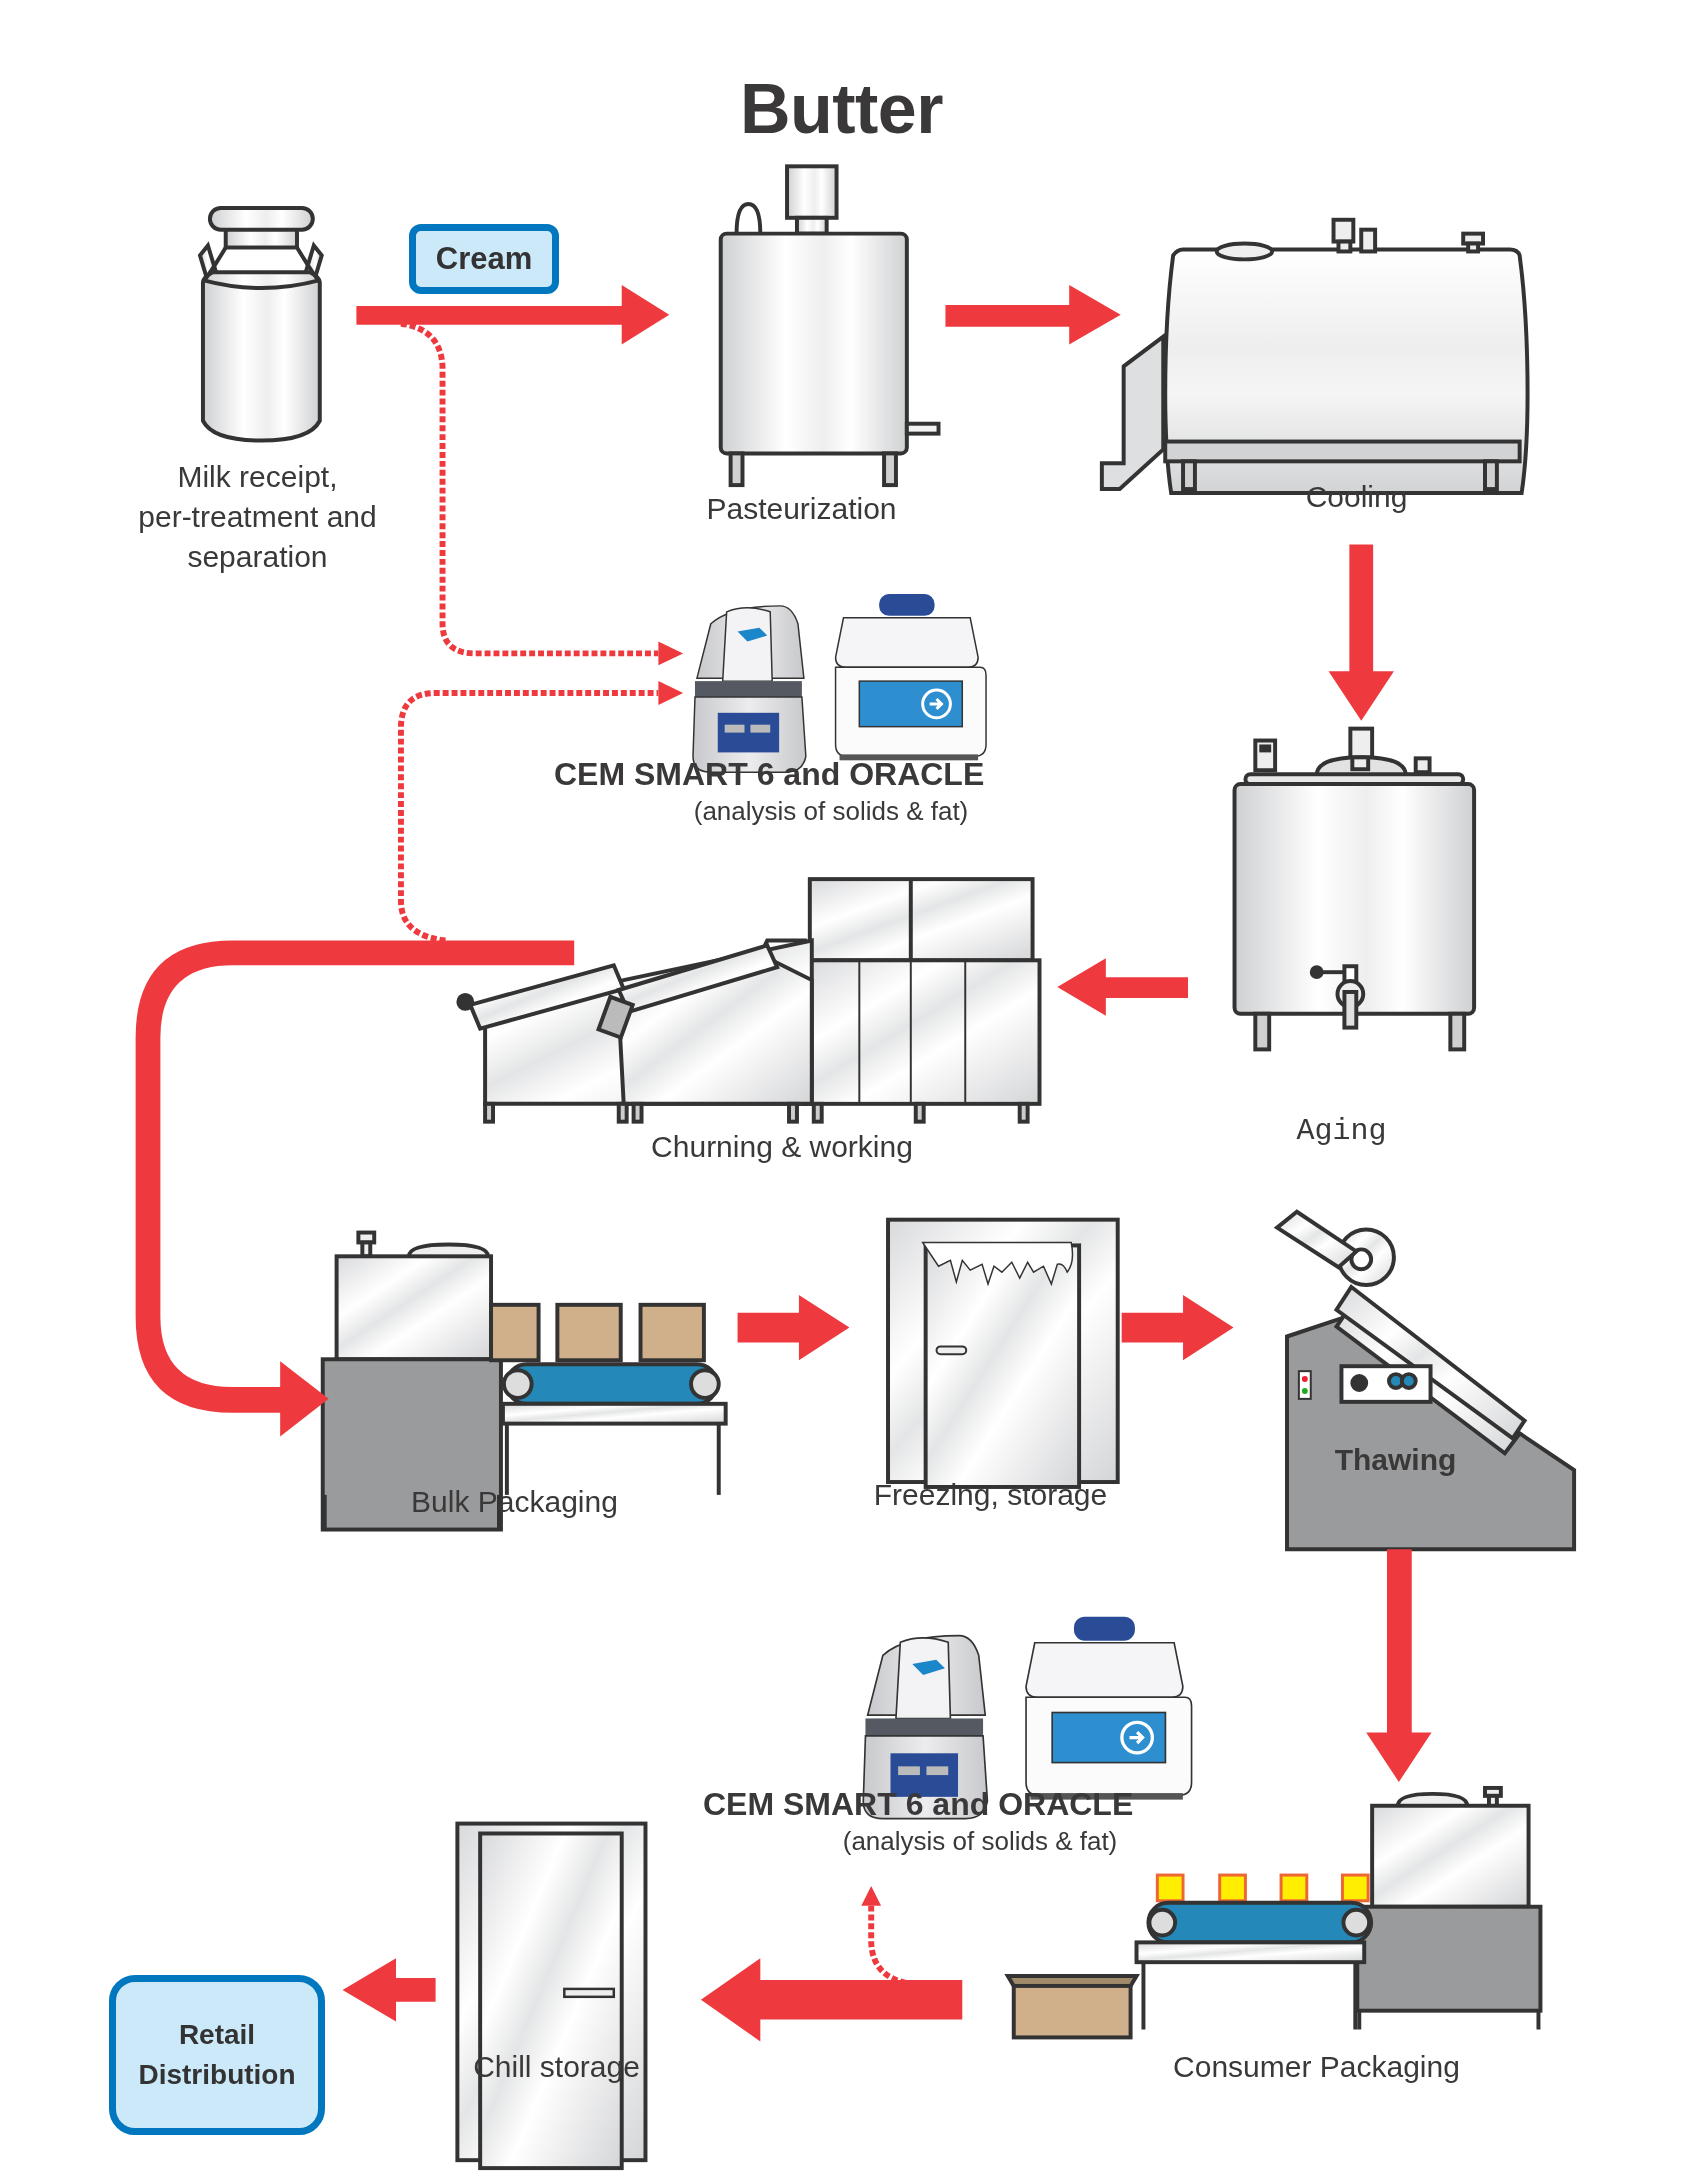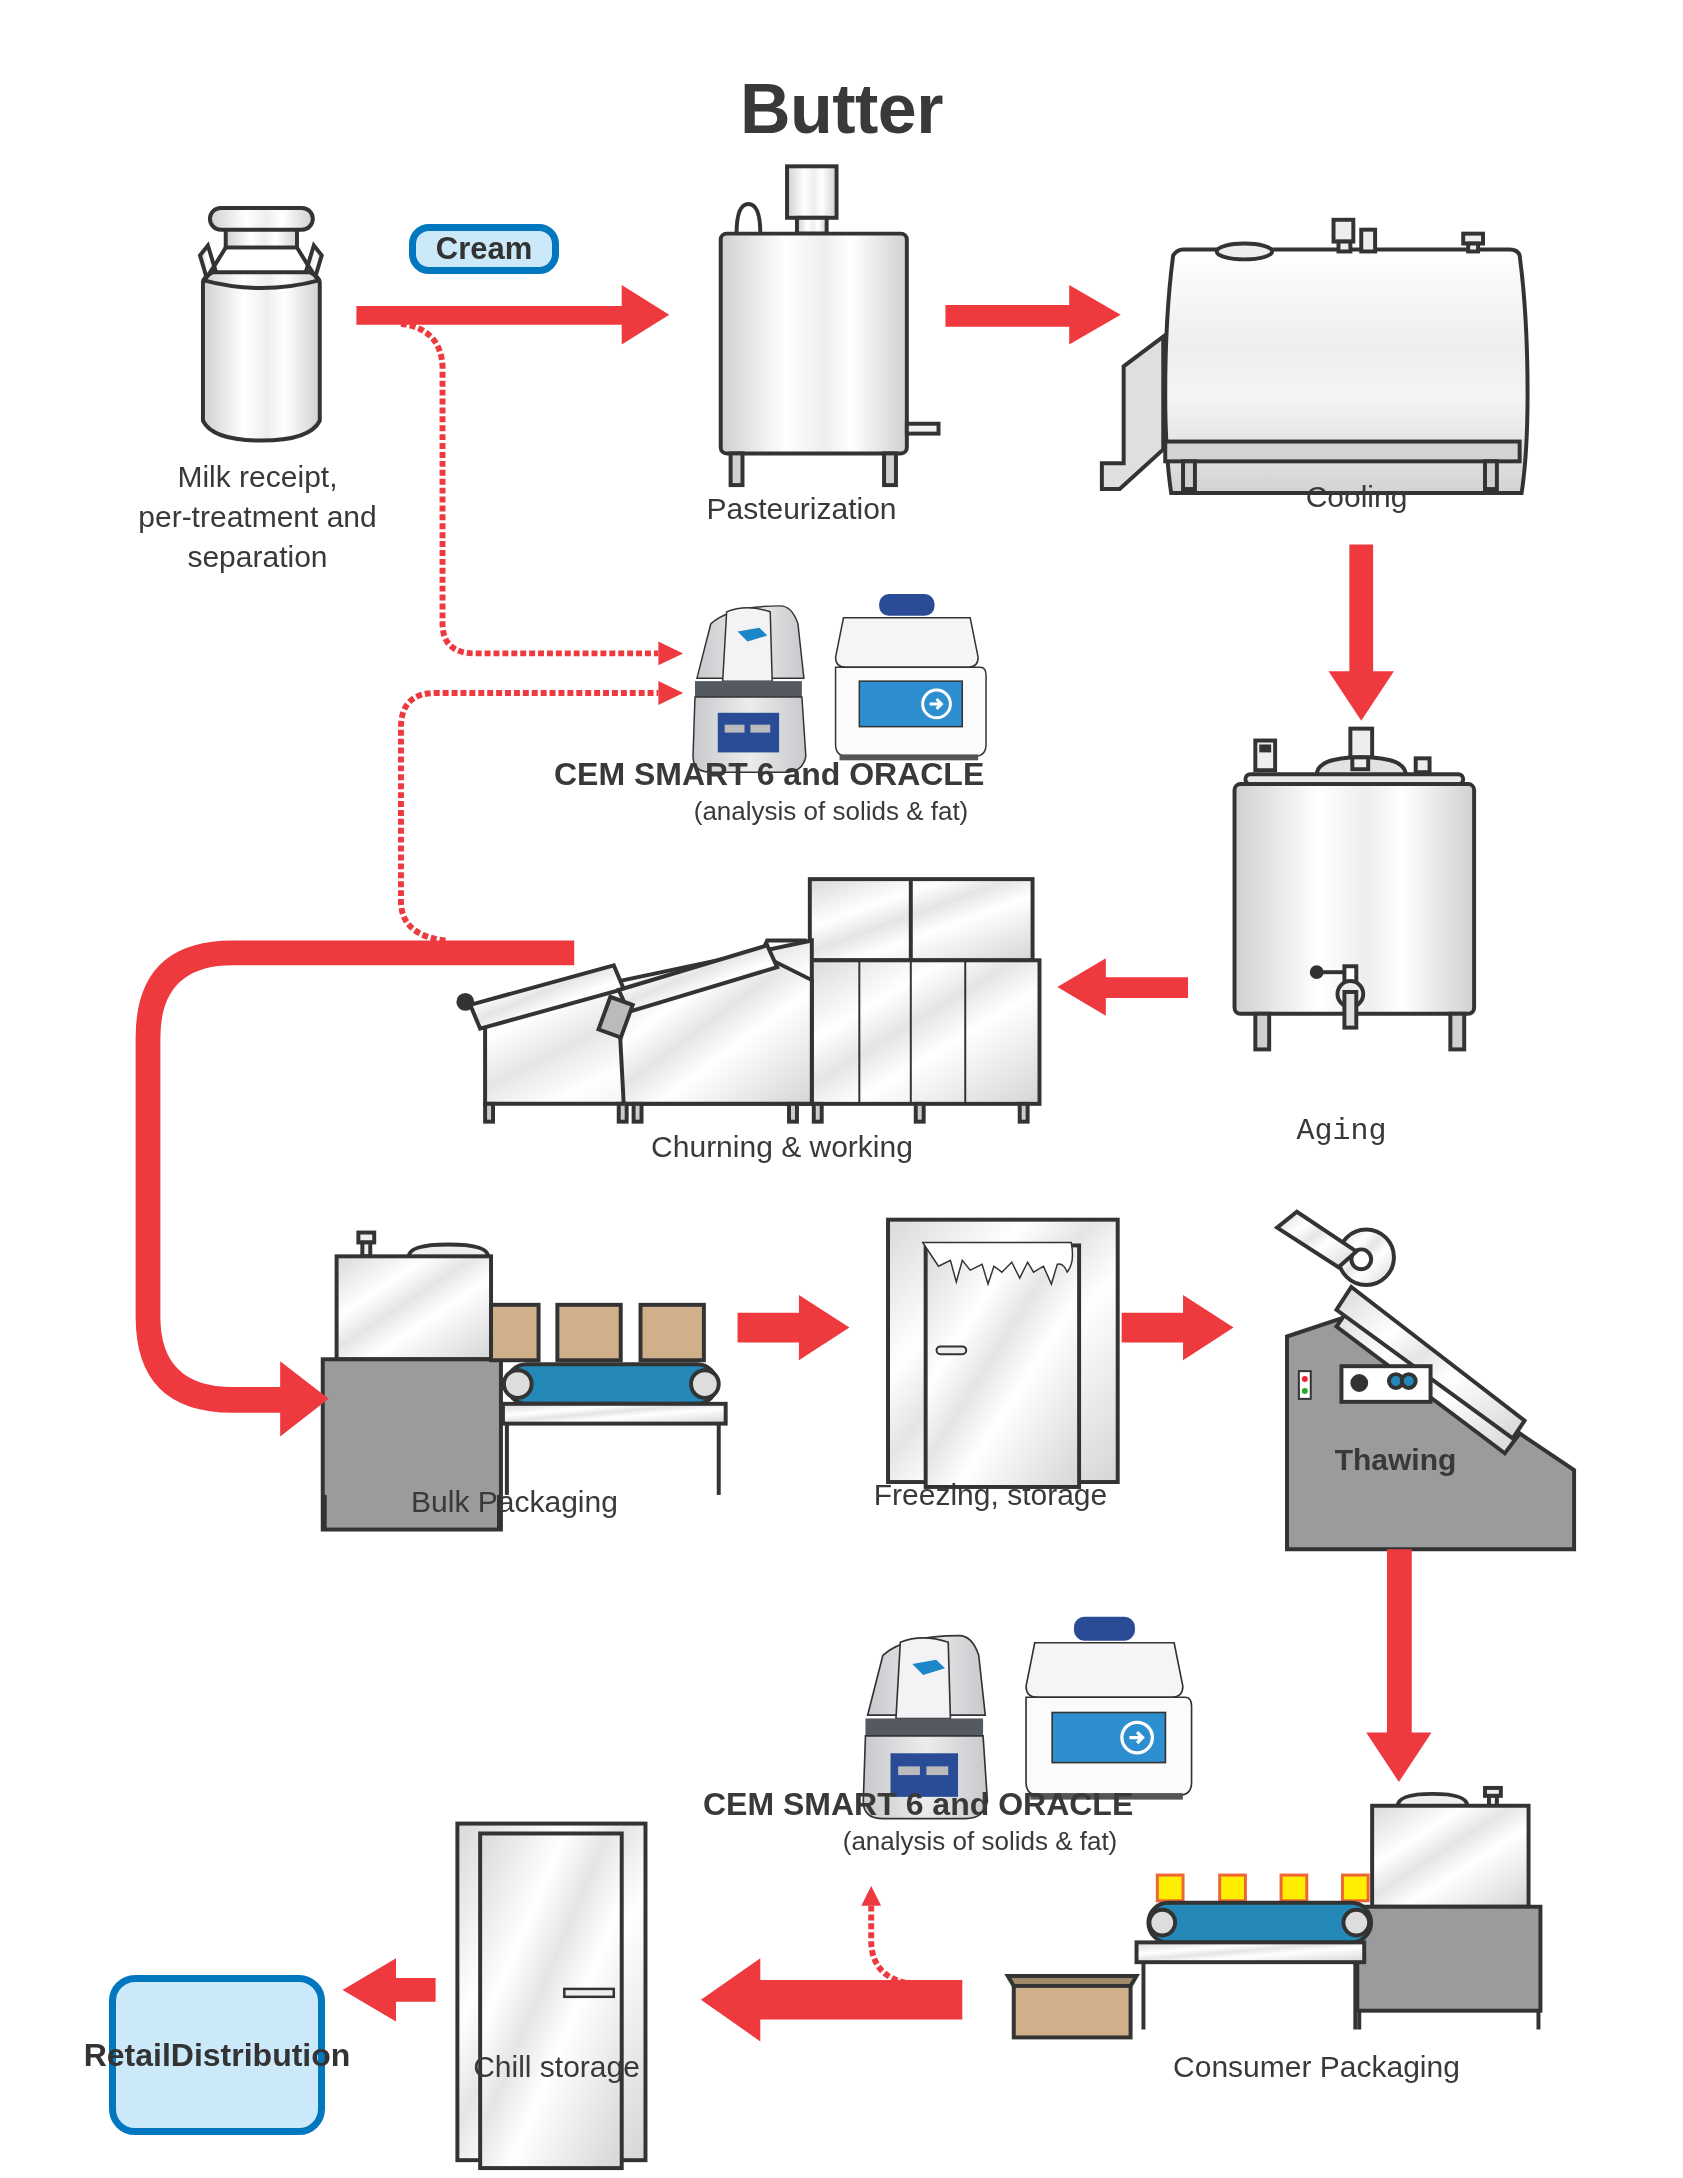--- a/index.html
+++ b/index.html
@@ -252,24 +252,24 @@
     <path d="M450 950 Q405 945 405 910 V735 Q405 700 440 700 H665"></path>
     <path d="M915 2003 Q880 1995 880 1960 V1925"></path>
   </g>
   <g fill="#ee3a3e">
     <polygon points="665,648 690,660 665,672"></polygon>
     <polygon points="665,688 690,700 665,712"></polygon>
     <polygon points="870,1925 880,1905 890,1925"></polygon>
   </g>
 </svg>
 
-<div class="abs tag" style="left:409px; top:224px; width:150px; height:50px; font-size:31px; border-radius:20px;">
+<div class="abs tag" style="left:409px; top:224px; width:150px; height:70px; font-size:31px; border-radius:12px;">
   <span>Cream</span>
 </div>
-<div class="abs tag" style="left:109px; top:1975px; width:216px; height:160px; font-size:32px; border-radius:26px; flex-direction:row; line-height:40px;">
+<div class="abs tag" style="left:109px; top:1975px; width:216px; height:160px; font-size:28px; border-radius:26px; flex-direction:column; line-height:40px;">
   <span>Retail</span>
   <span>Distribution</span>
 </div>
 
 <div class="abs label" style="left:109px; top:457px; width:297px;">
   <div>Milk receipt,</div>
   <div>per-treatment and</div>
   <div>separation</div>
 </div>
 <div class="abs label" style="left:653px; top:489px; width:297px;">Pasteurization</div>

